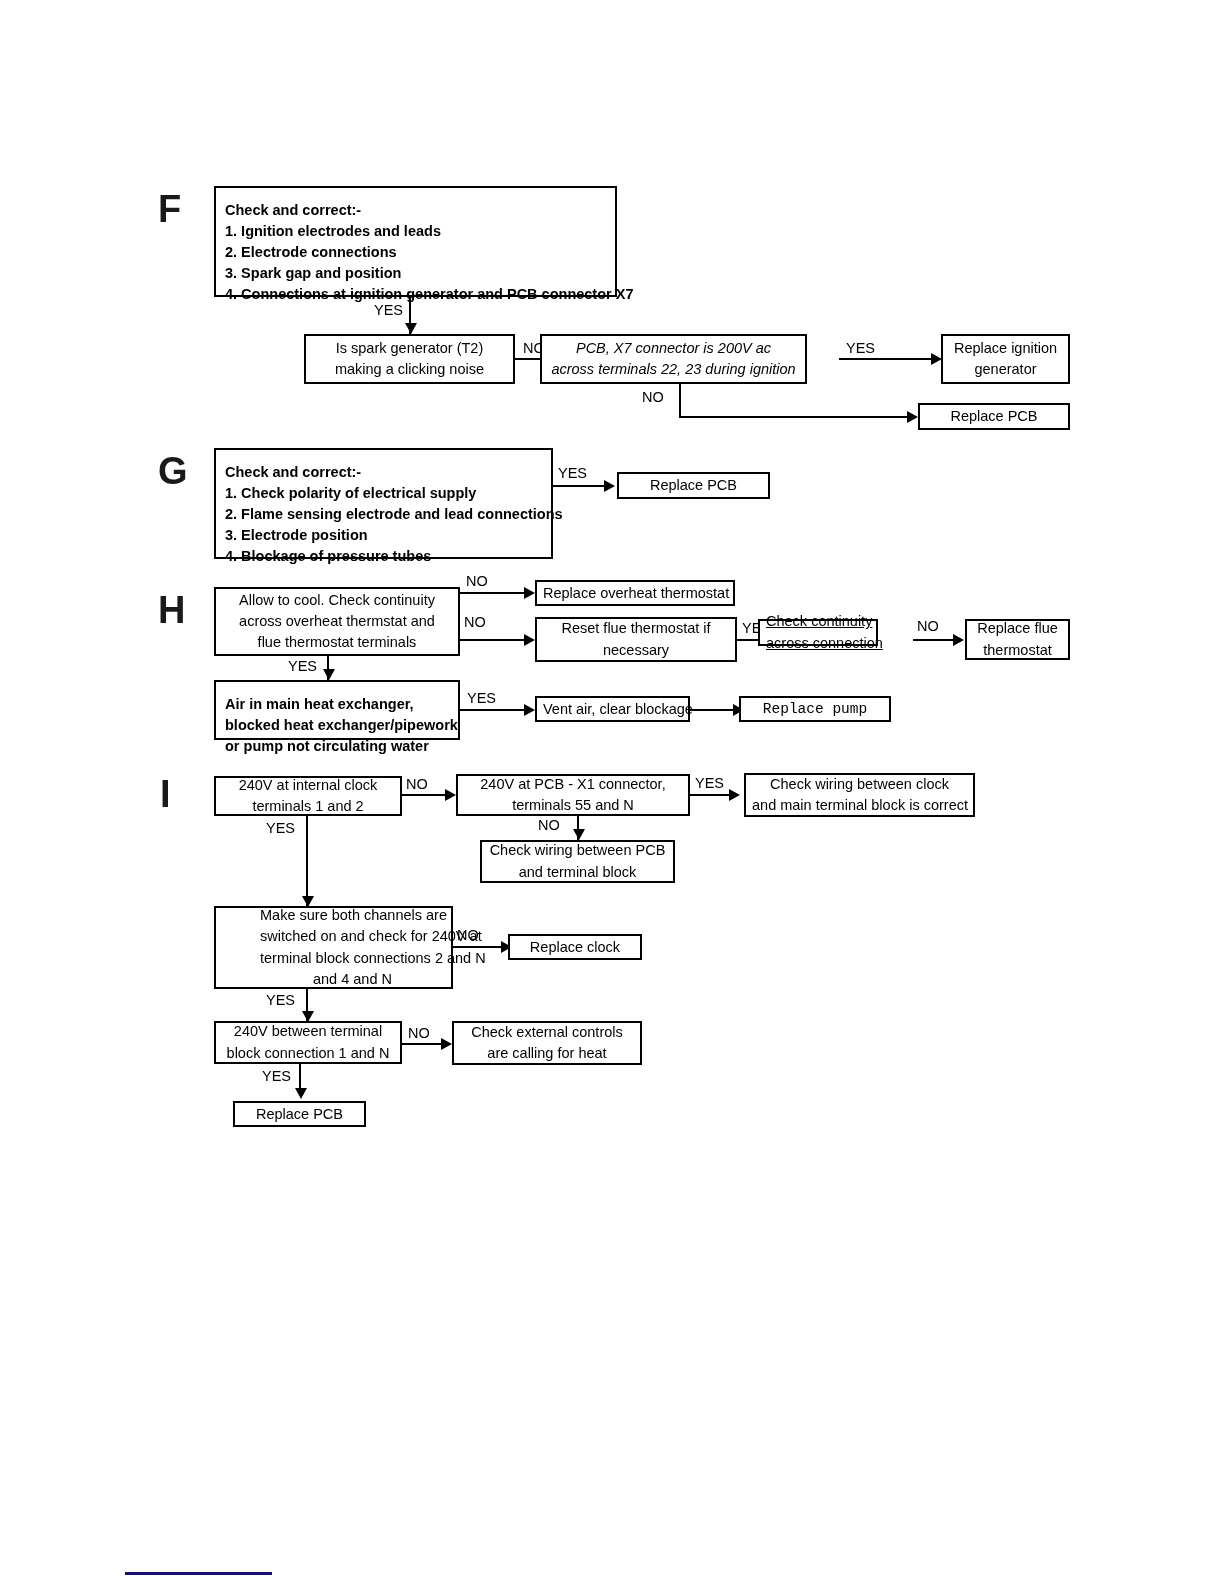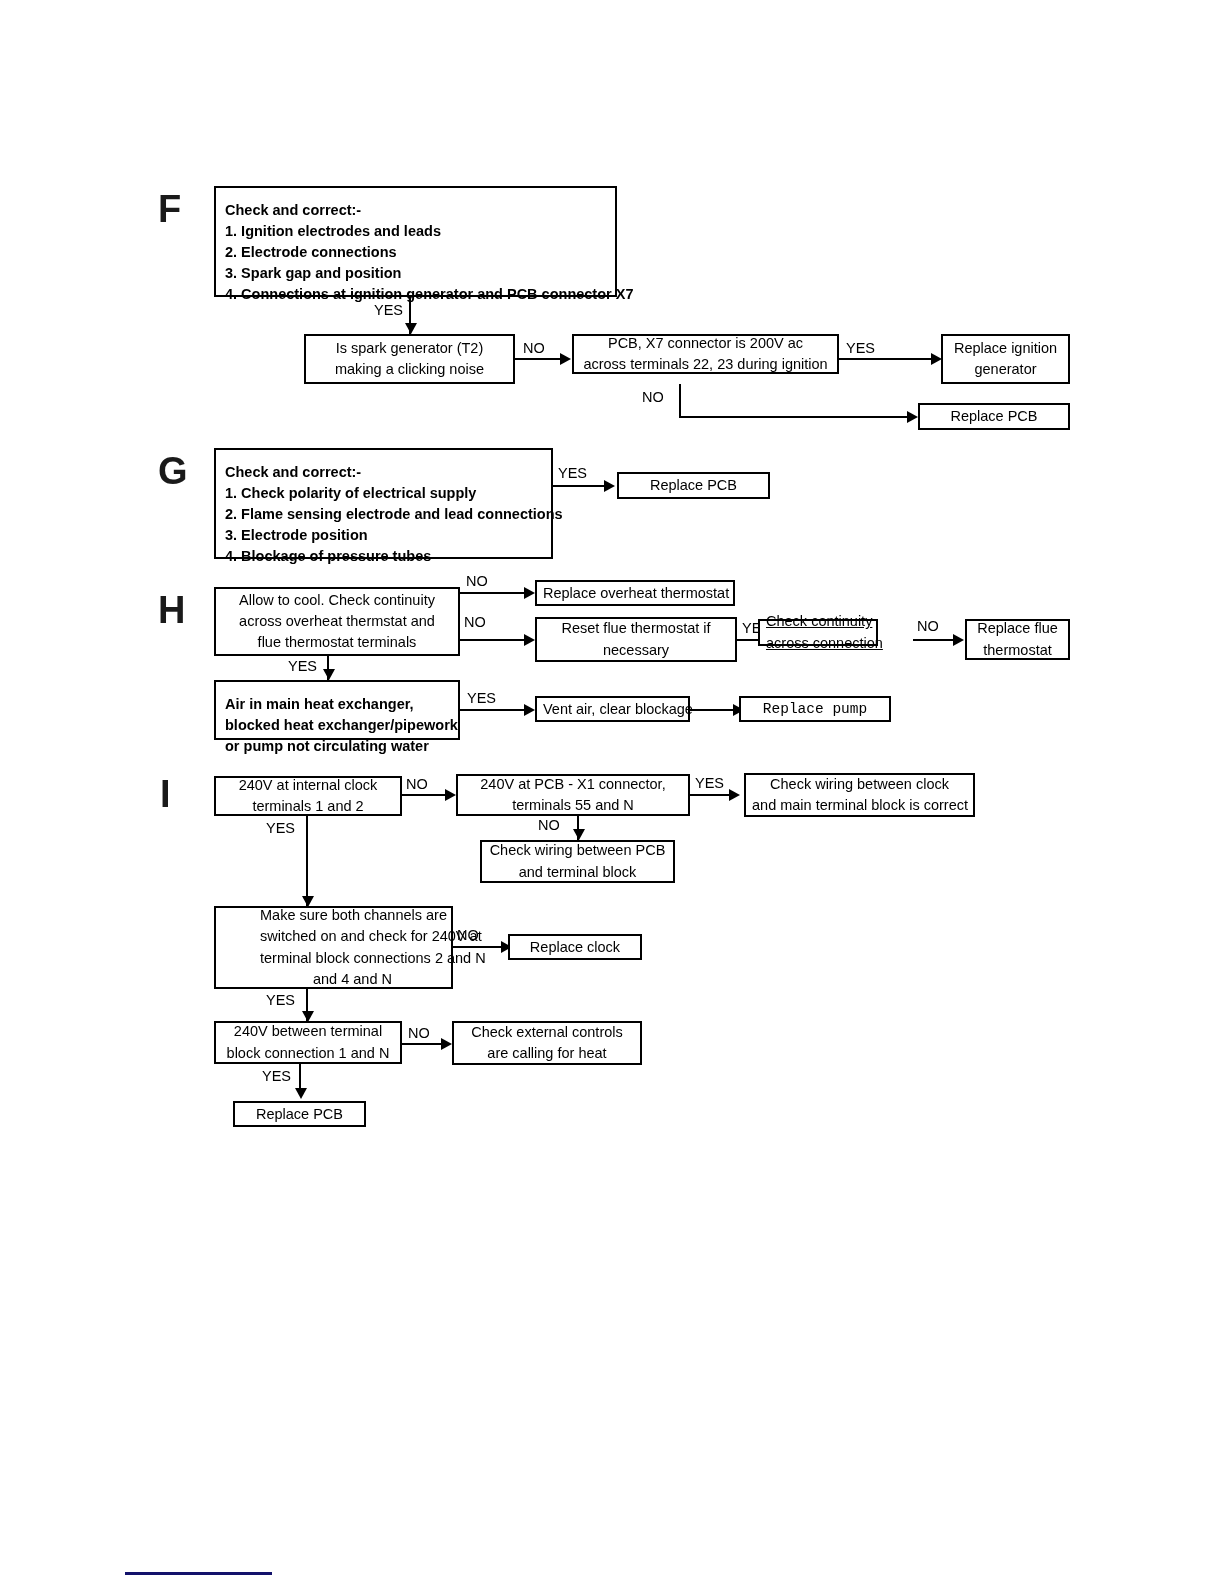--- a/index.html
+++ b/index.html
@@ -121,21 +121,21 @@
     <div class="lines">
       <div>Is spark generator (T2)</div>
       <div>making a clicking noise</div>
     </div>
   </div>
 
   <div class="hline" style="left:515px; top:358px; width:50px;"></div>
   <div class="arrow-r" style="left:560px; top:353px;"></div>
   <div class="elabel" style="left:523px; top:341px;">NO</div>
 
-  <div class="box" style="left:572px; top:334px; width:267px; height:40px;">
+  <div class="box" style="left:540px; top:334px; width:267px; height:50px;font-style:italic;">
     <div class="lines">
       <div>PCB, X7 connector is 200V ac</div>
       <div>across terminals 22, 23 during ignition</div>
     </div>
   </div>
 
   <div class="hline" style="left:839px; top:358px; width:100px;"></div>
   <div class="arrow-r" style="left:931px; top:353px;"></div>
   <div class="elabel" style="left:846px; top:341px;">YES</div>
 

